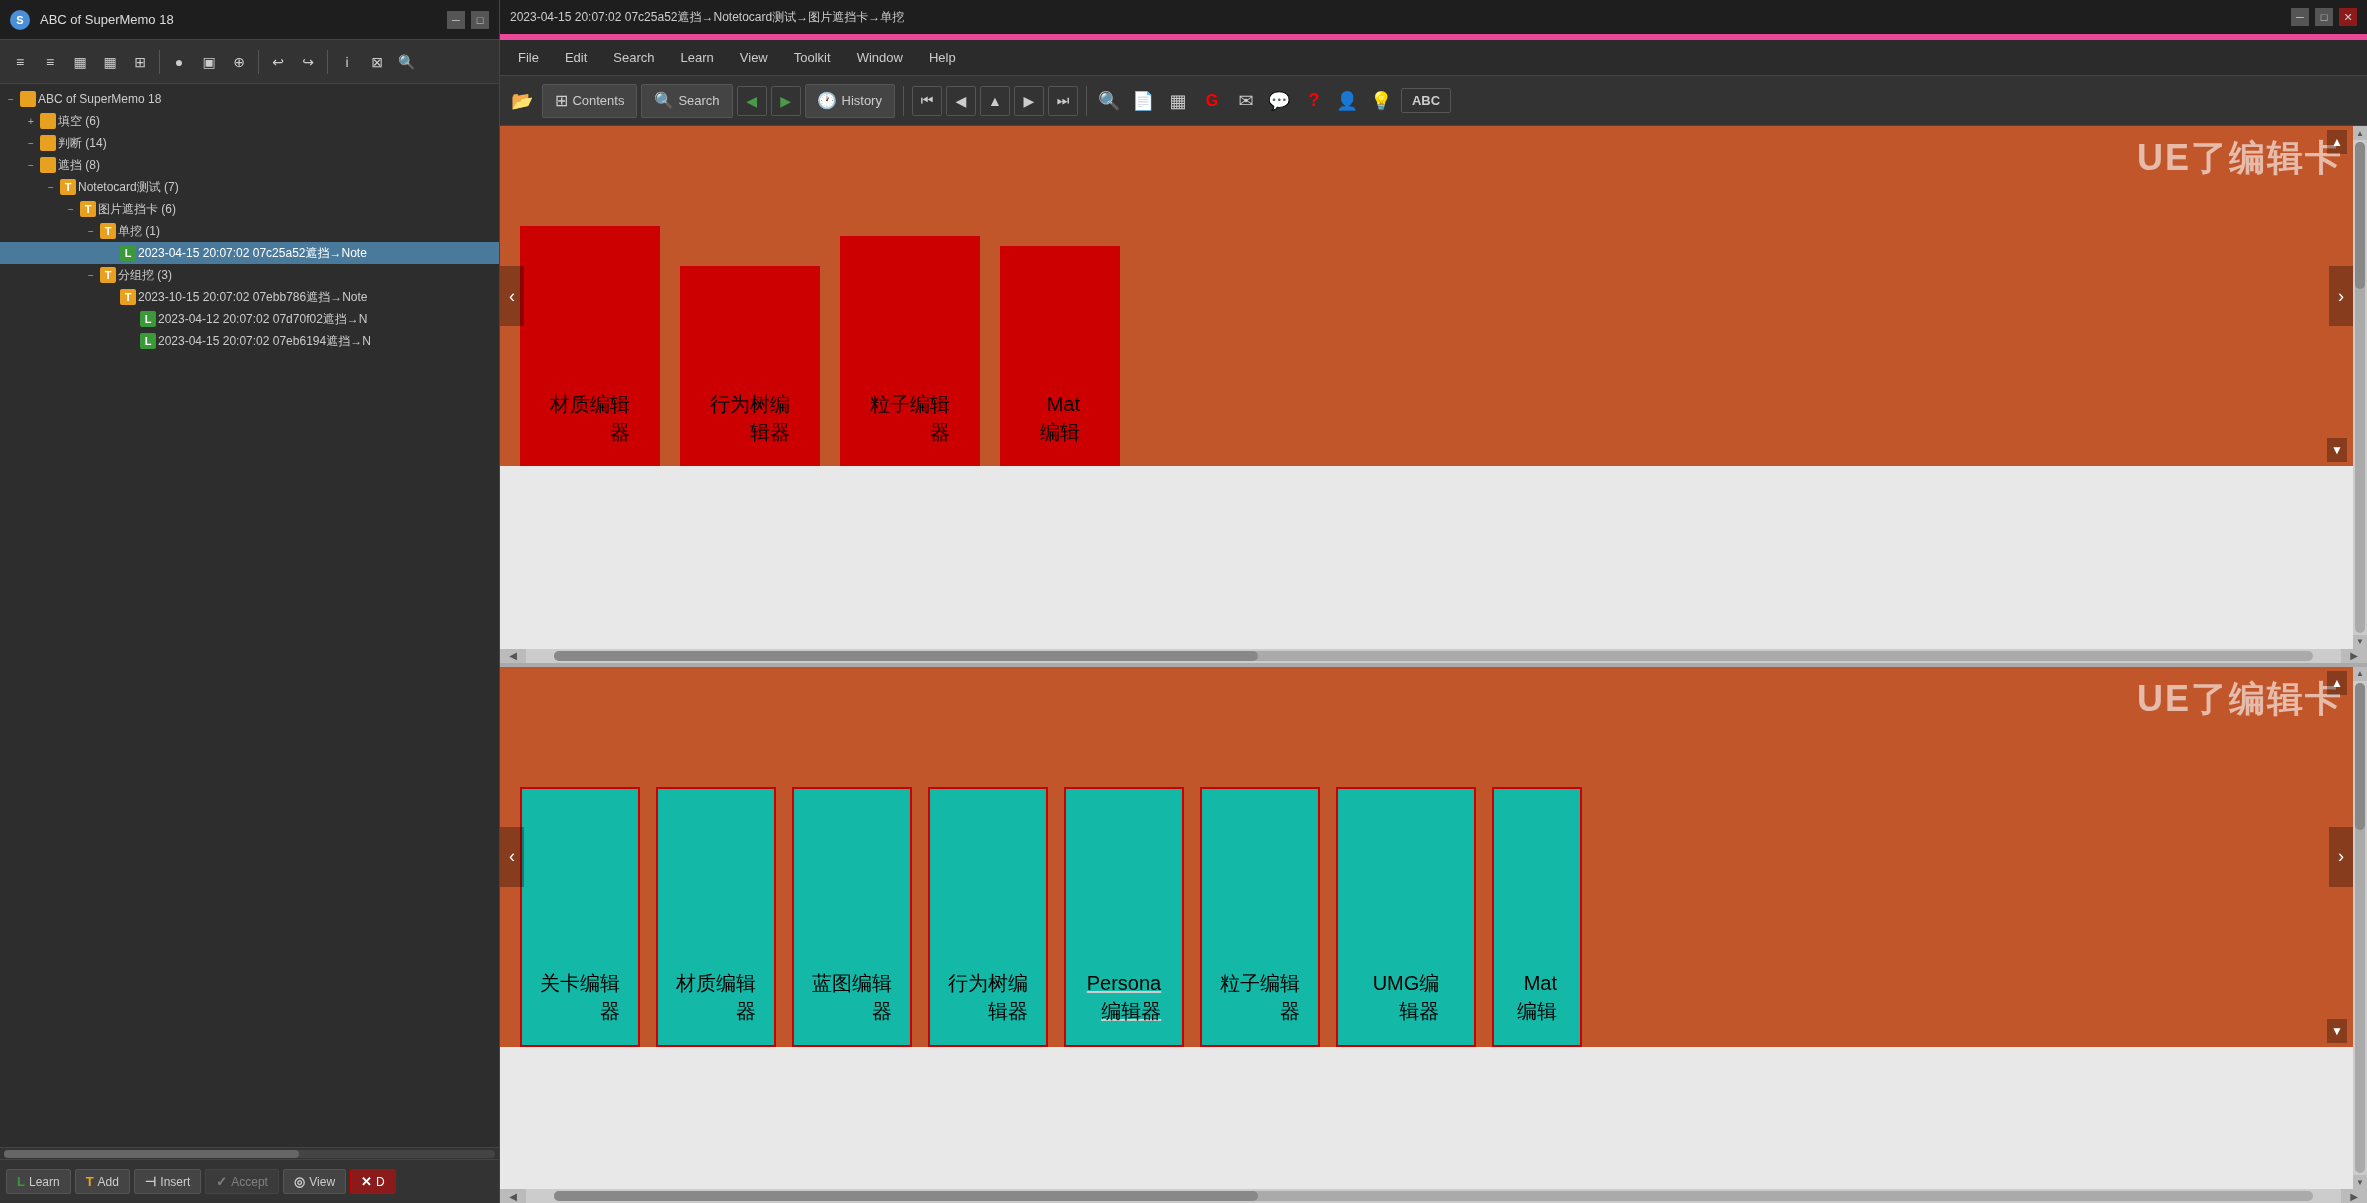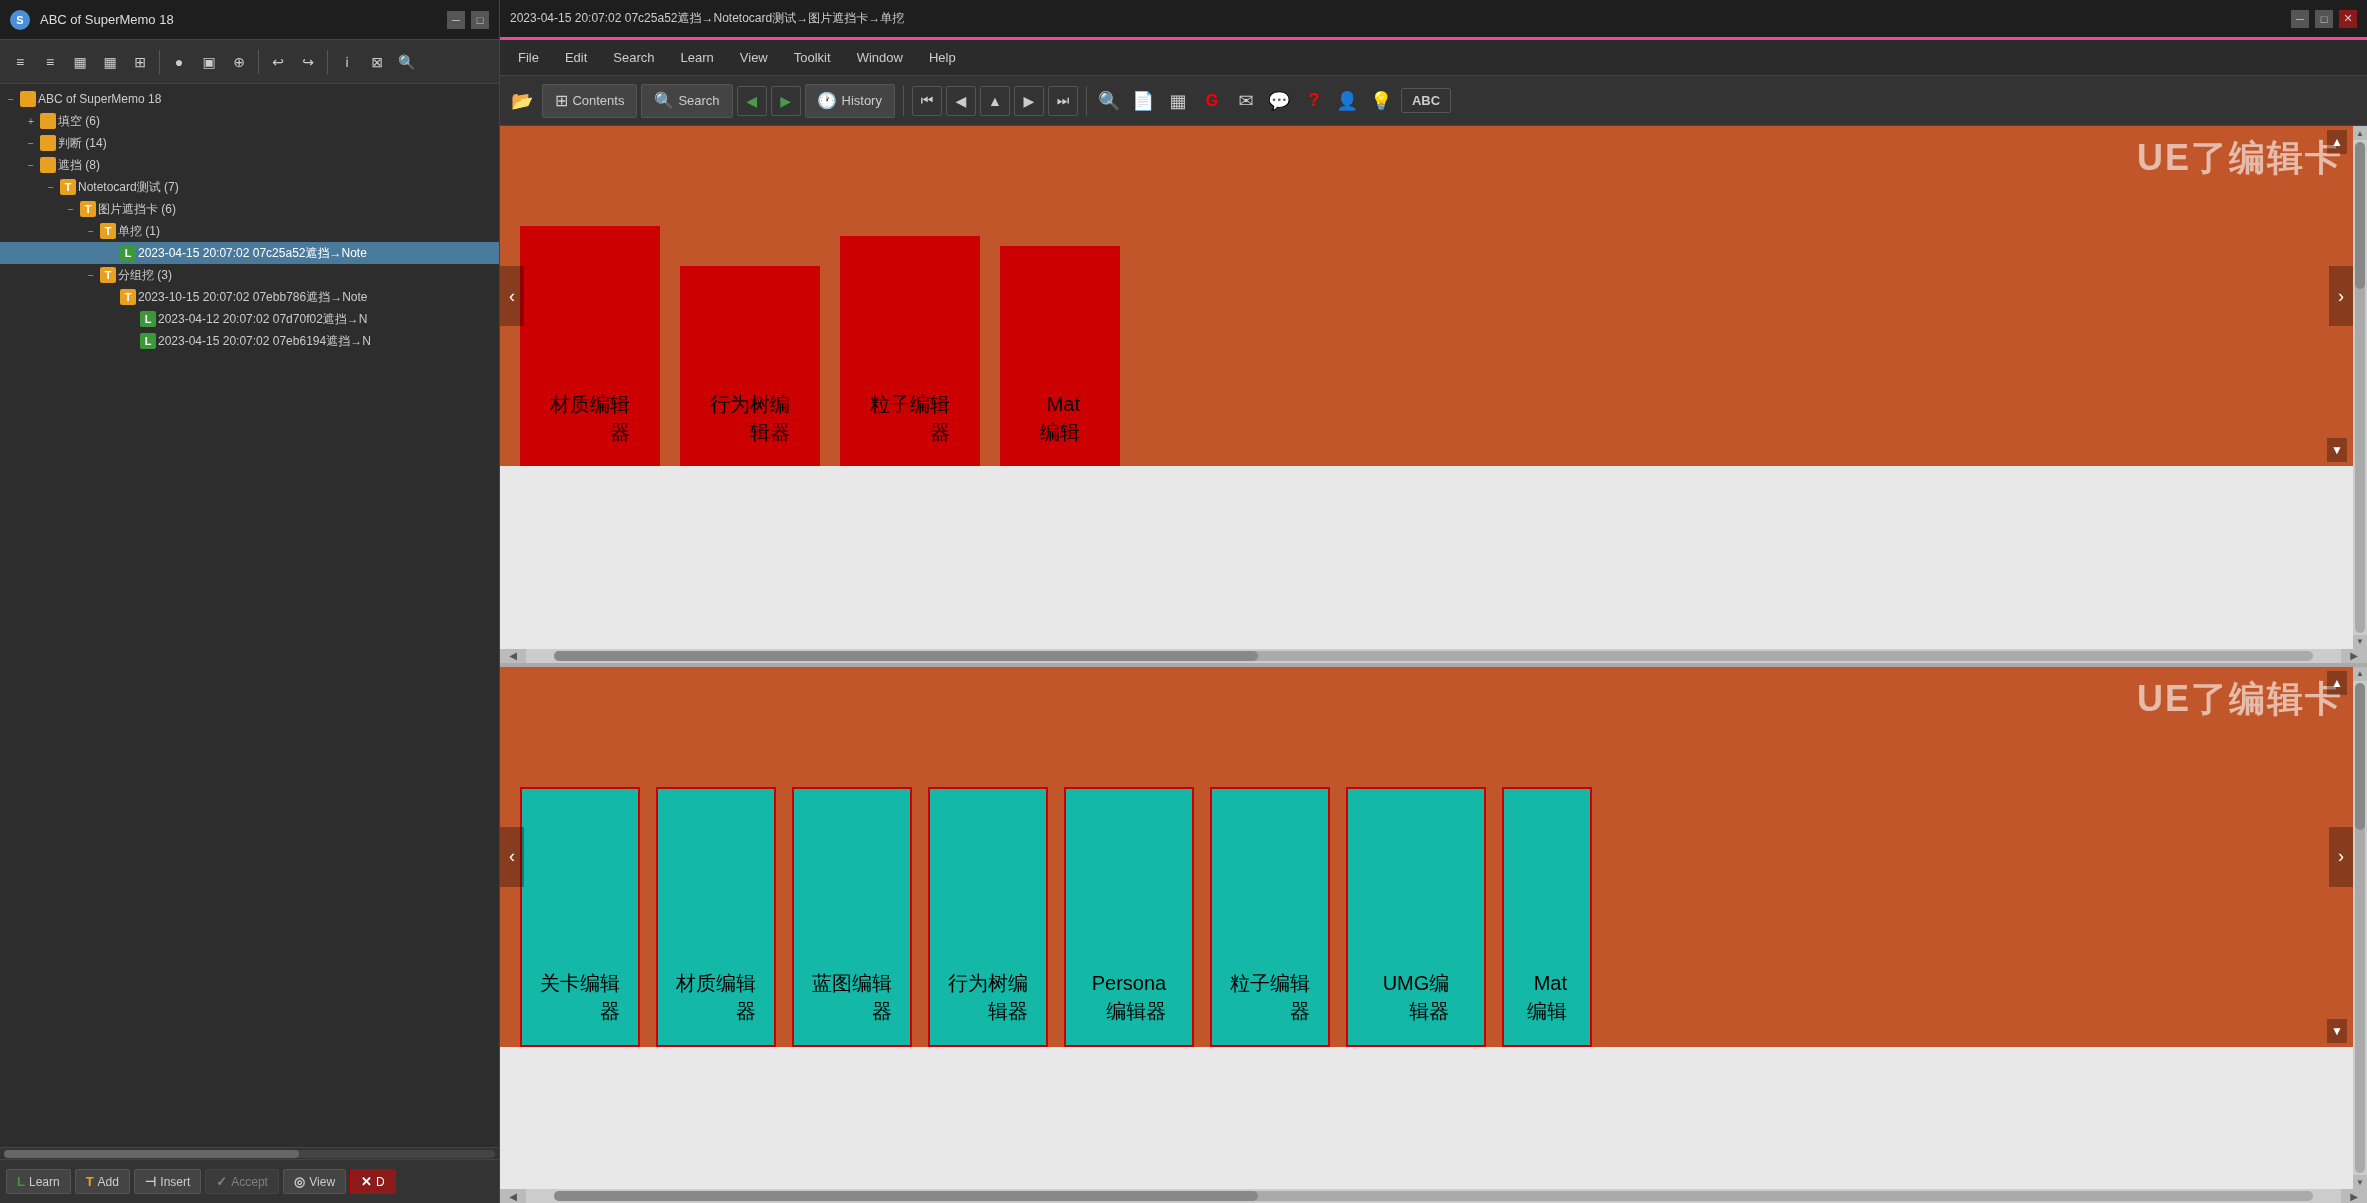--- a/index.html
+++ b/index.html
@@ -152,21 +152,21 @@
 
     
     .right-titlebar {
       background: #1e1e1e;
       height: 40px;
       display: flex;
       align-items: center;
       padding: 0 10px;
       color: #ccc;
       font-size: 12px;
-      border-bottom: 3px solid #ec4899;
+      border-bottom: 6px solid #ec4899;
     }
     .right-titlebar .title-text {
       flex: 1;
       overflow: hidden;
       text-overflow: ellipsis;
       white-space: nowrap;
     }
     .right-titlebar .win-controls { display: flex; gap: 6px; margin-left: auto; }
 
     
@@ -690,21 +690,21 @@
             </div>
             <div class="white-rect" style="width:120px; height:260px;">
               <span class="rect-label">材质编辑<br>器</span>
             </div>
             <div class="white-rect" style="width:120px; height:260px;">
               <span class="rect-label">蓝图编辑<br>器</span>
             </div>
             <div class="white-rect" style="width:120px; height:260px;">
               <span class="rect-label">行为树编<br>辑器</span>
             </div>
-            <div class="white-rect" style="width:130px; height:260px;">
+            <div class="white-rect" style="width:120px; height:260px;text-decoration:underline;">
               <span class="rect-label">Persona<br>编辑器</span>
             </div>
             <div class="white-rect" style="width:120px; height:260px;">
               <span class="rect-label">粒子编辑<br>器</span>
             </div>
             <div class="white-rect" style="width:140px; height:260px;">
               <span class="rect-label">UMG编<br>辑器</span>
             </div>
             <div class="white-rect" style="width:90px; height:260px;">
               <span class="rect-label">Mat<br>编辑</span>

